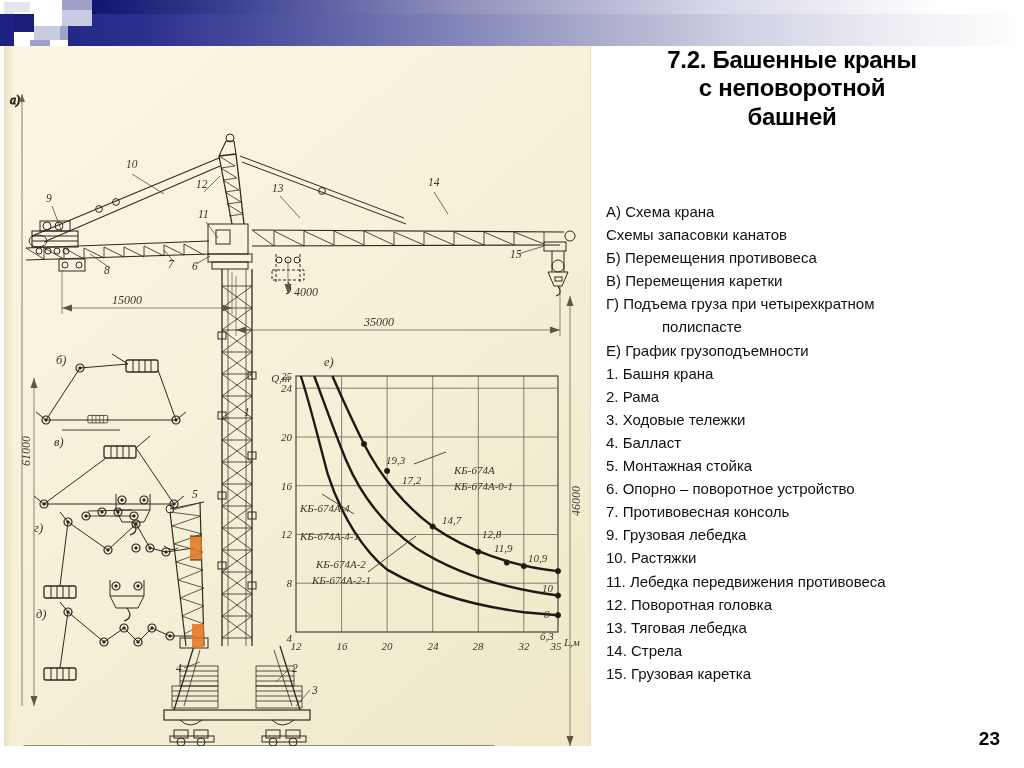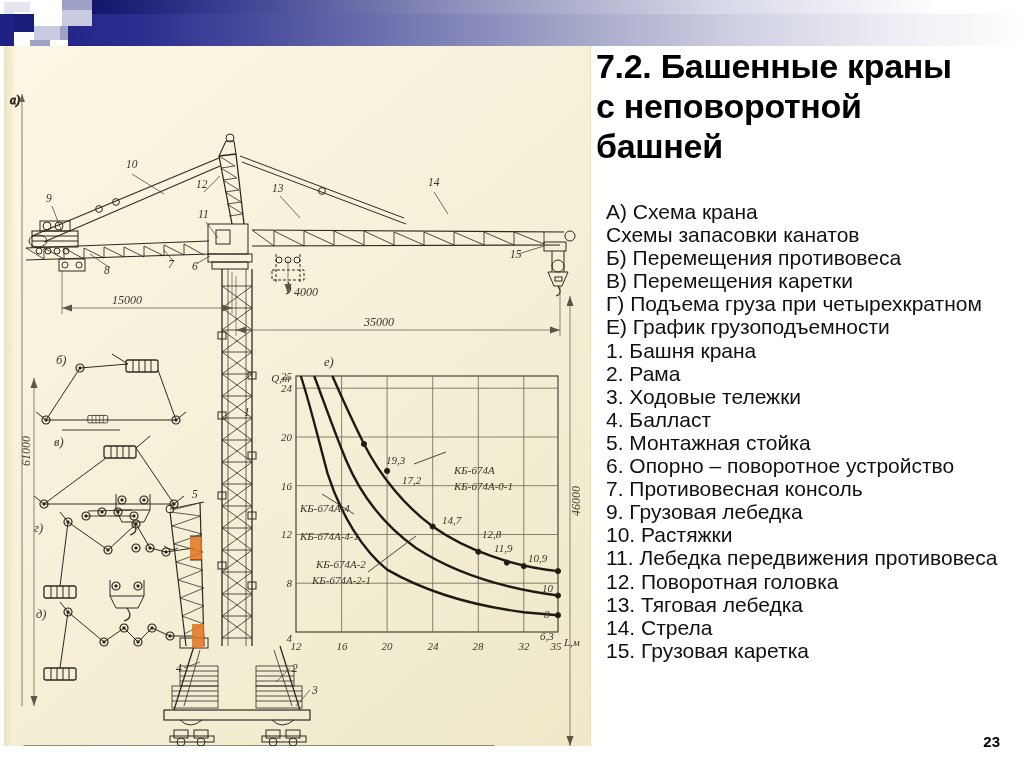--- a/index.html
+++ b/index.html
@@ -26,33 +26,33 @@
   
   .scan{
     position:absolute;left:4px;top:46px;width:586px;height:700px;
     background:linear-gradient(140deg,#fbf7e4 0%,#f7f2db 35%,#f3eed3 65%,#efe8c9 100%);
     border-right:1px solid #e6dfc0;
   }
   .scan .edge{position:absolute;left:0;top:0;width:10px;height:100%;
     background:linear-gradient(to right,#e9e2c4,#f7f2db);}
   
   .title{
-    position:absolute;left:596px;top:46px;width:424px;
-    font-weight:bold;font-size:34px;line-height:1.18;
+    position:absolute;left:580px;top:46px;width:424px;
+    text-align:center;font-weight:bold;font-size:24px;line-height:1.18;
     color:#000;letter-spacing:-0.3px;
   }
   .title .l3{display:block;margin-top:0;}
   .bullets{
     position:absolute;left:606px;top:200px;width:416px;
-    font-size:21px;line-height:23.1px;color:#111;
+    font-size:15px;line-height:23.1px;color:#111;
   }
   .bullets div{white-space:nowrap;}
   .bullets .ind{padding-left:56px;}
   .pageno{
-    position:absolute;right:24px;bottom:18px;font-size:15px;font-weight:bold;color:#000;
+    position:absolute;right:24px;bottom:18px;font-size:19px;font-weight:bold;color:#000;
   }
   
   svg.draw{position:absolute;left:0;top:0;width:586px;height:700px;}
   text{font-family:"Liberation Serif",serif;fill:#3a352a;}
 </style>
 </head>
 <body>
 
 <div class="banner">
   <div class="banner-bar2"></div>
@@ -475,20 +475,21 @@
   <span>с неповоротной</span>
   <span class="l3">башней</span>
 </div>
 
 <div class="bullets">
   <div>А) Схема крана</div>
   <div>Схемы запасовки канатов</div>
   <div>Б) Перемещения противовеса</div>
   <div>В) Перемещения каретки</div>
   <div>Г) Подъема груза при четырехкратном</div>
+  <div class="ind">полиспасте</div>
   <div>Е) График грузоподъемности</div>
   <div>1. Башня крана</div>
   <div>2. Рама</div>
   <div>3. Ходовые тележки</div>
   <div>4. Балласт</div>
   <div>5. Монтажная стойка</div>
   <div>6. Опорно – поворотное устройство</div>
   <div>7. Противовесная консоль</div>
   <div>9. Грузовая лебедка</div>
   <div>10. Растяжки</div>

